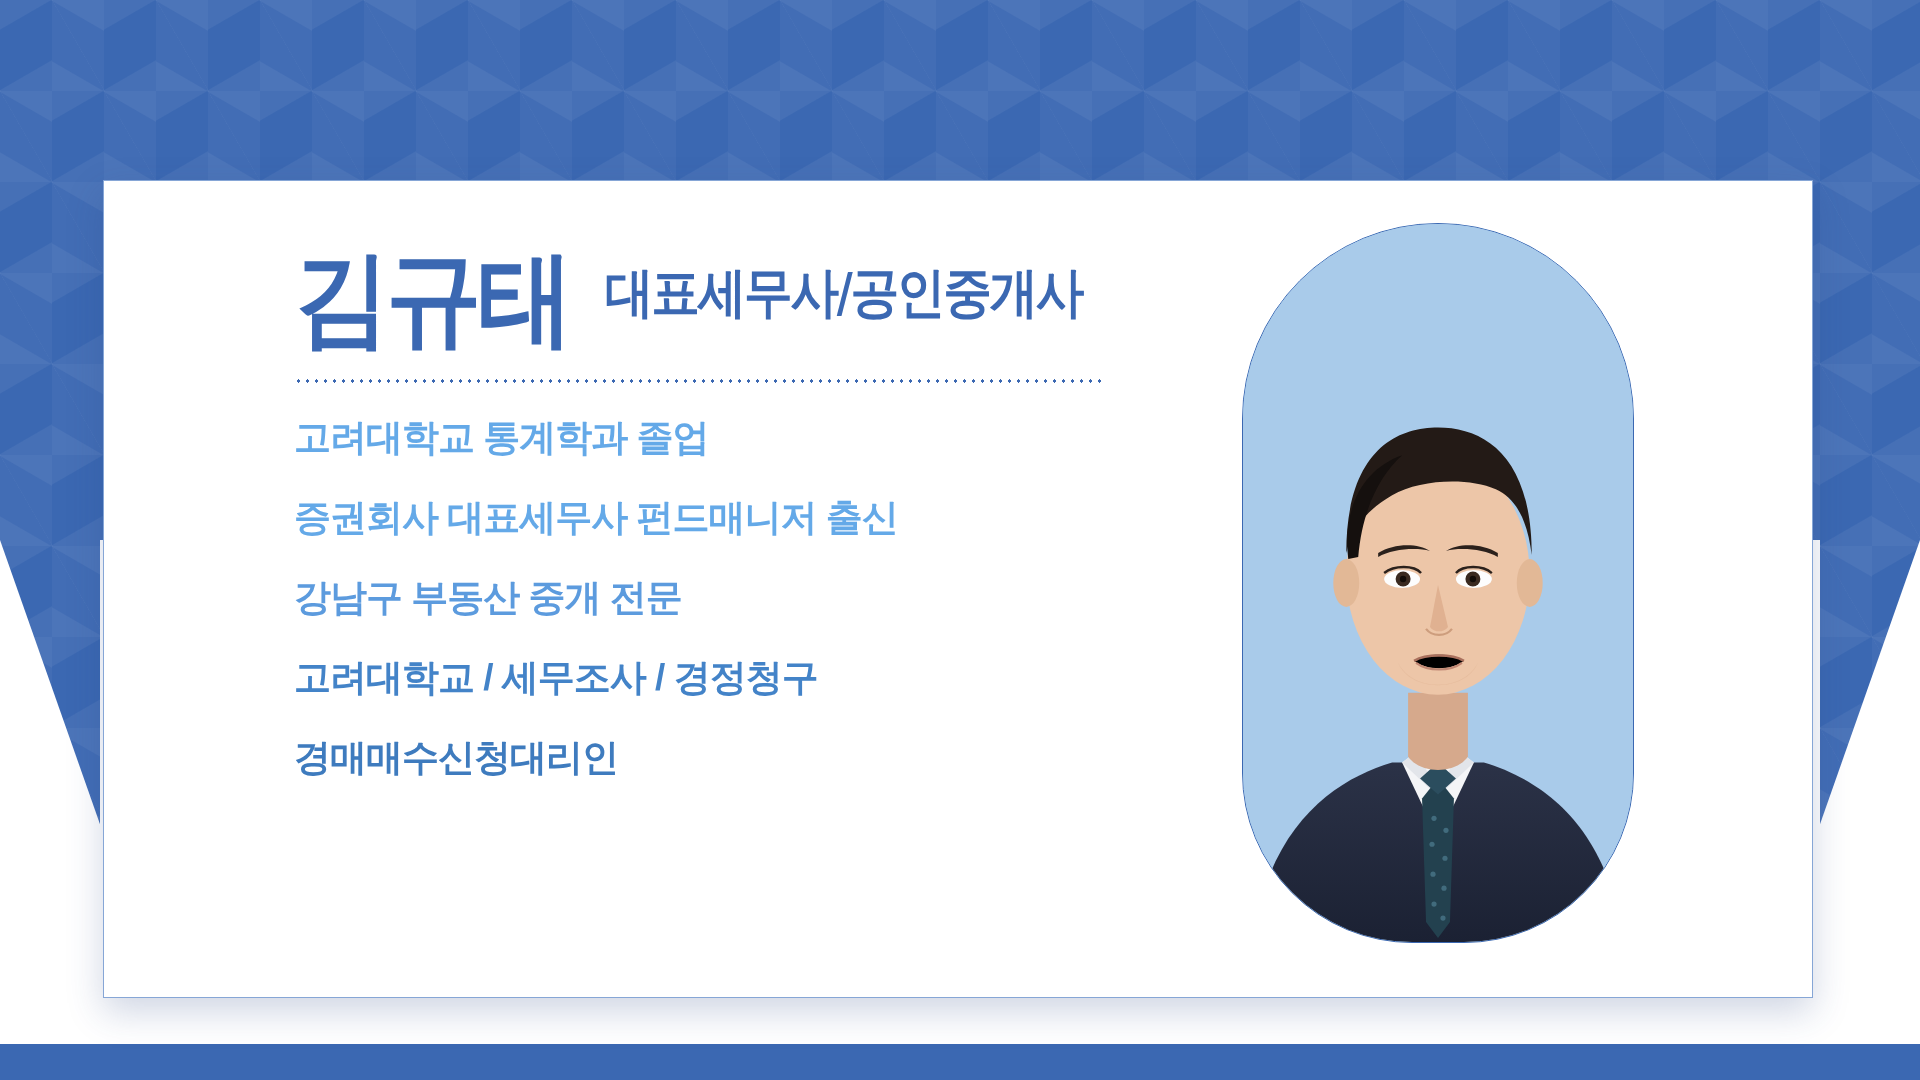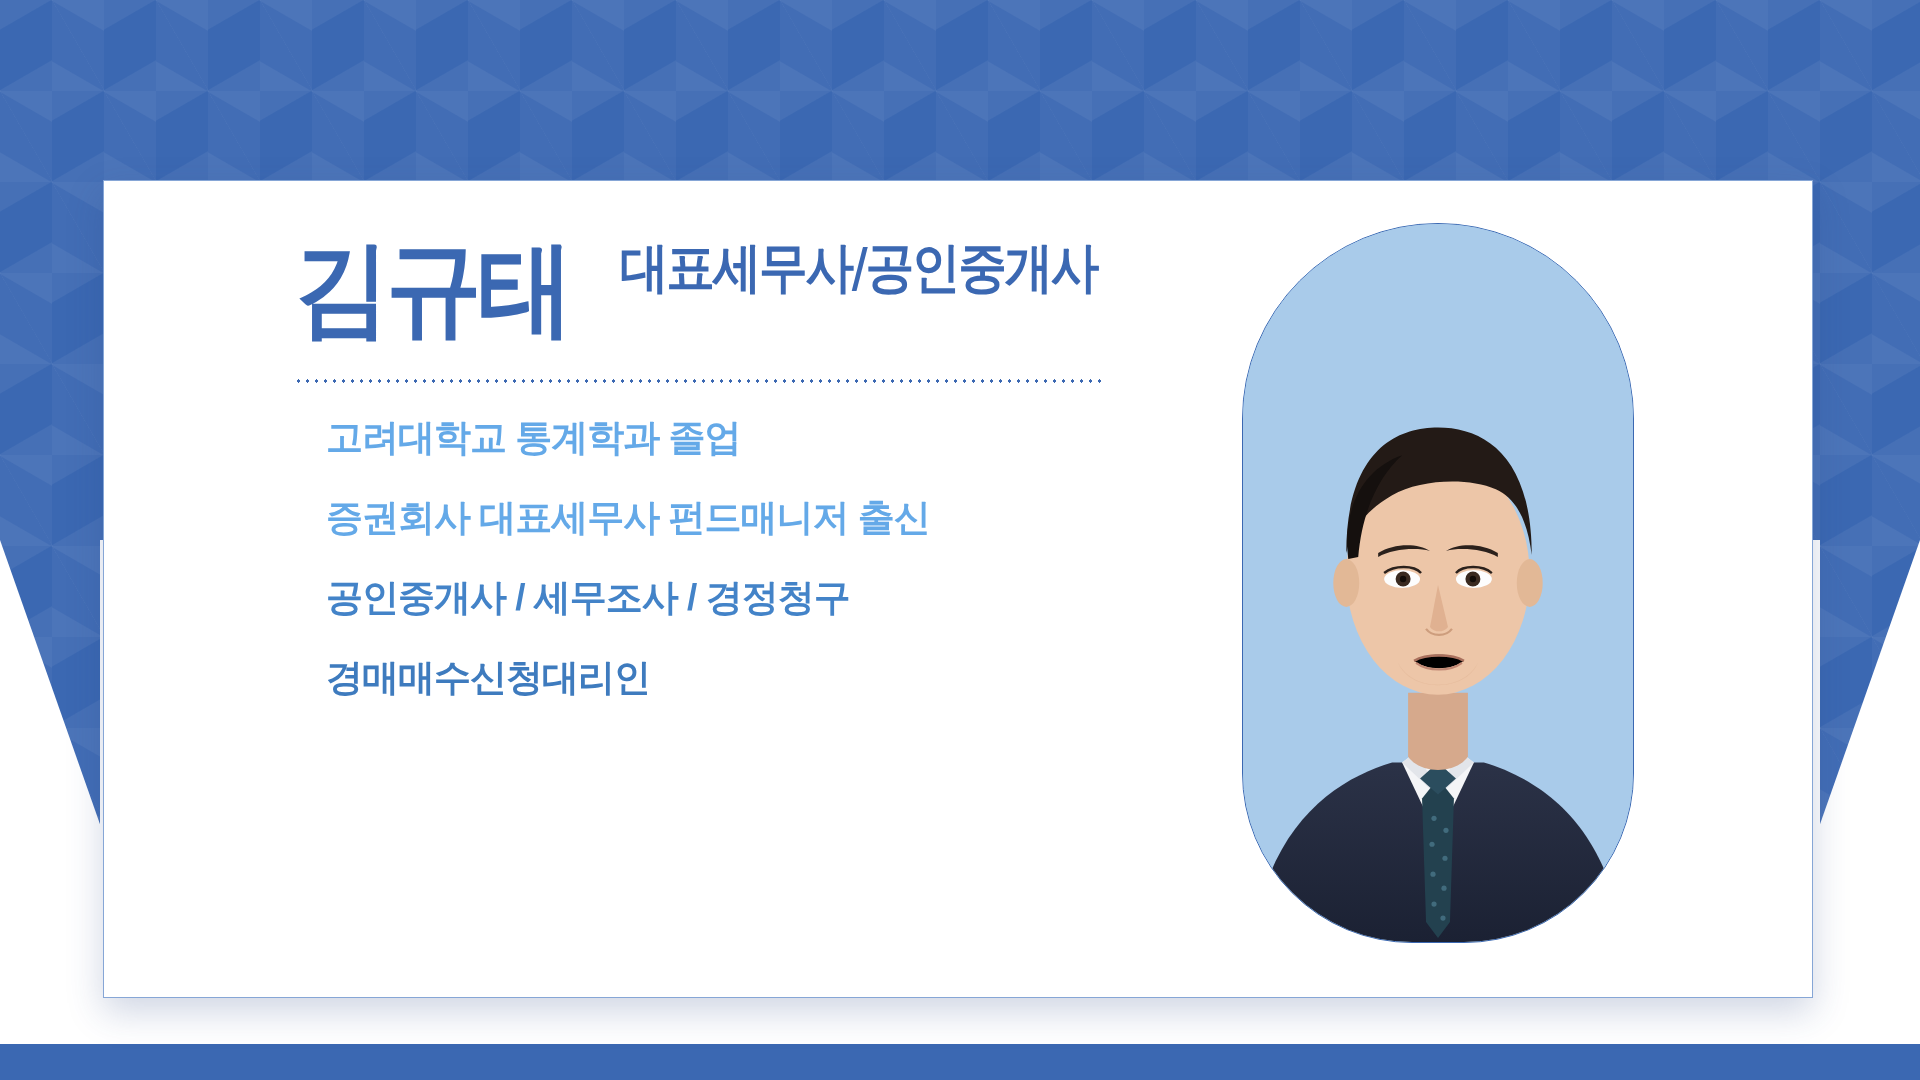--- a/index.html
+++ b/index.html
@@ -77,22 +77,22 @@
 
   
   .content {
     position:absolute;
     left:190px; top:60px;
     width:1000px;
   }
 
   .headline {
     display:flex;
-    align-items:flex-start;
-    gap:26px;
+    align-items:center;
+    gap:11px;
     height:116px;
   }
 
   .name {
     font-family:"Liberation Sans Narrow","DejaVu Sans Condensed","Liberation Sans", sans-serif;
     font-size:104px;
     font-weight:bold;
     color:#3B68B2;
     letter-spacing:-4px;
     line-height:.92;
@@ -127,21 +127,20 @@
     margin-top:36px;
     list-style:none;
   }
   .bullets li {
     font-size:37px;
     font-weight:bold;
     line-height:1;
     margin-bottom:43px;
     white-space:nowrap;
     letter-spacing:-1px;
-    margin-left:32px;
   }
   .bullets li:last-child { margin-bottom:0; }
 
   .tone-light { color:#64A9E8; }
   .tone-mid   { color:#5C9BDE; }
   .tone-dark  { color:#4383C8; }
   .tone-dark2 { color:#3E7BBE; }
 
   
   .portrait {
@@ -174,21 +173,22 @@
       <div class="headline">
         <div class="name">김규태</div>
         <div class="role">대표세무사/공인중개사</div>
       </div>
 
       <div class="divider"></div>
 
       <ul class="bullets">
         <li class="tone-light">고려대학교 통계학과 졸업</li>
         <li class="tone-light">증권회사 대표세무사 펀드매니저 출신</li>
-        <li class="tone-dark">공인중개사 / 세무조사 / 경정청구</li>
+        <li class="tone-mid">강남구 부동산 중개 전문</li>
+        <li class="tone-dark">고려대학교 / 세무조사 / 경정청구</li>
         <li class="tone-dark2">경매매수신청대리인</li>
       </ul>
 
     </div>
 
     <div class="portrait">
       <svg viewBox="0 0 392 720" preserveAspectRatio="xMidYMid slice">
         <defs>
           <linearGradient id="suitG" x1="0" y1="0" x2="0" y2="1">
             <stop offset="0%" stop-color="#2b3247"></stop>

